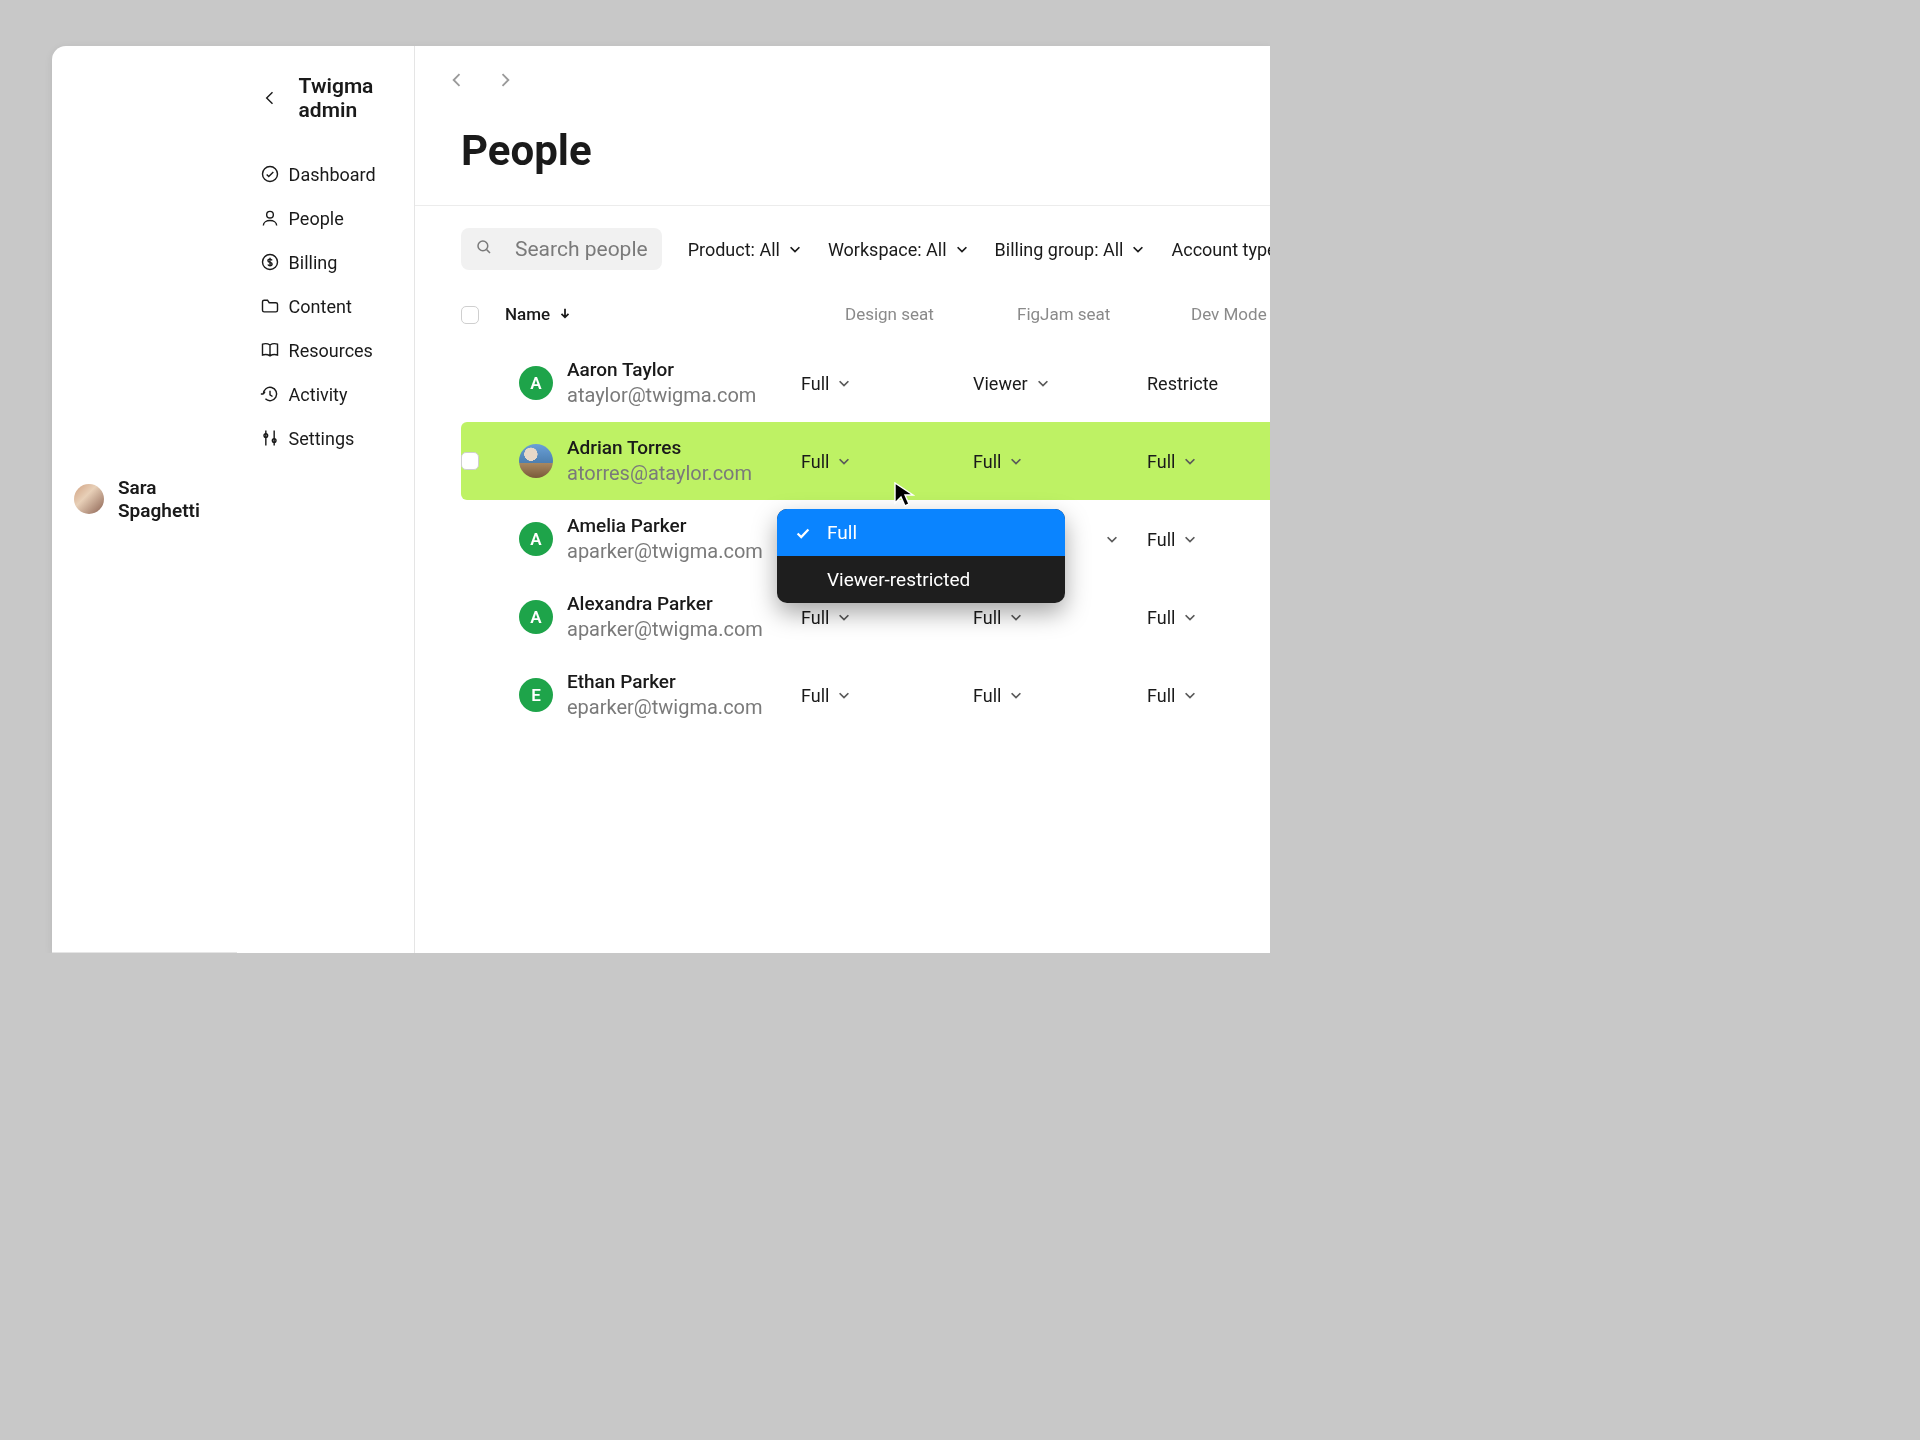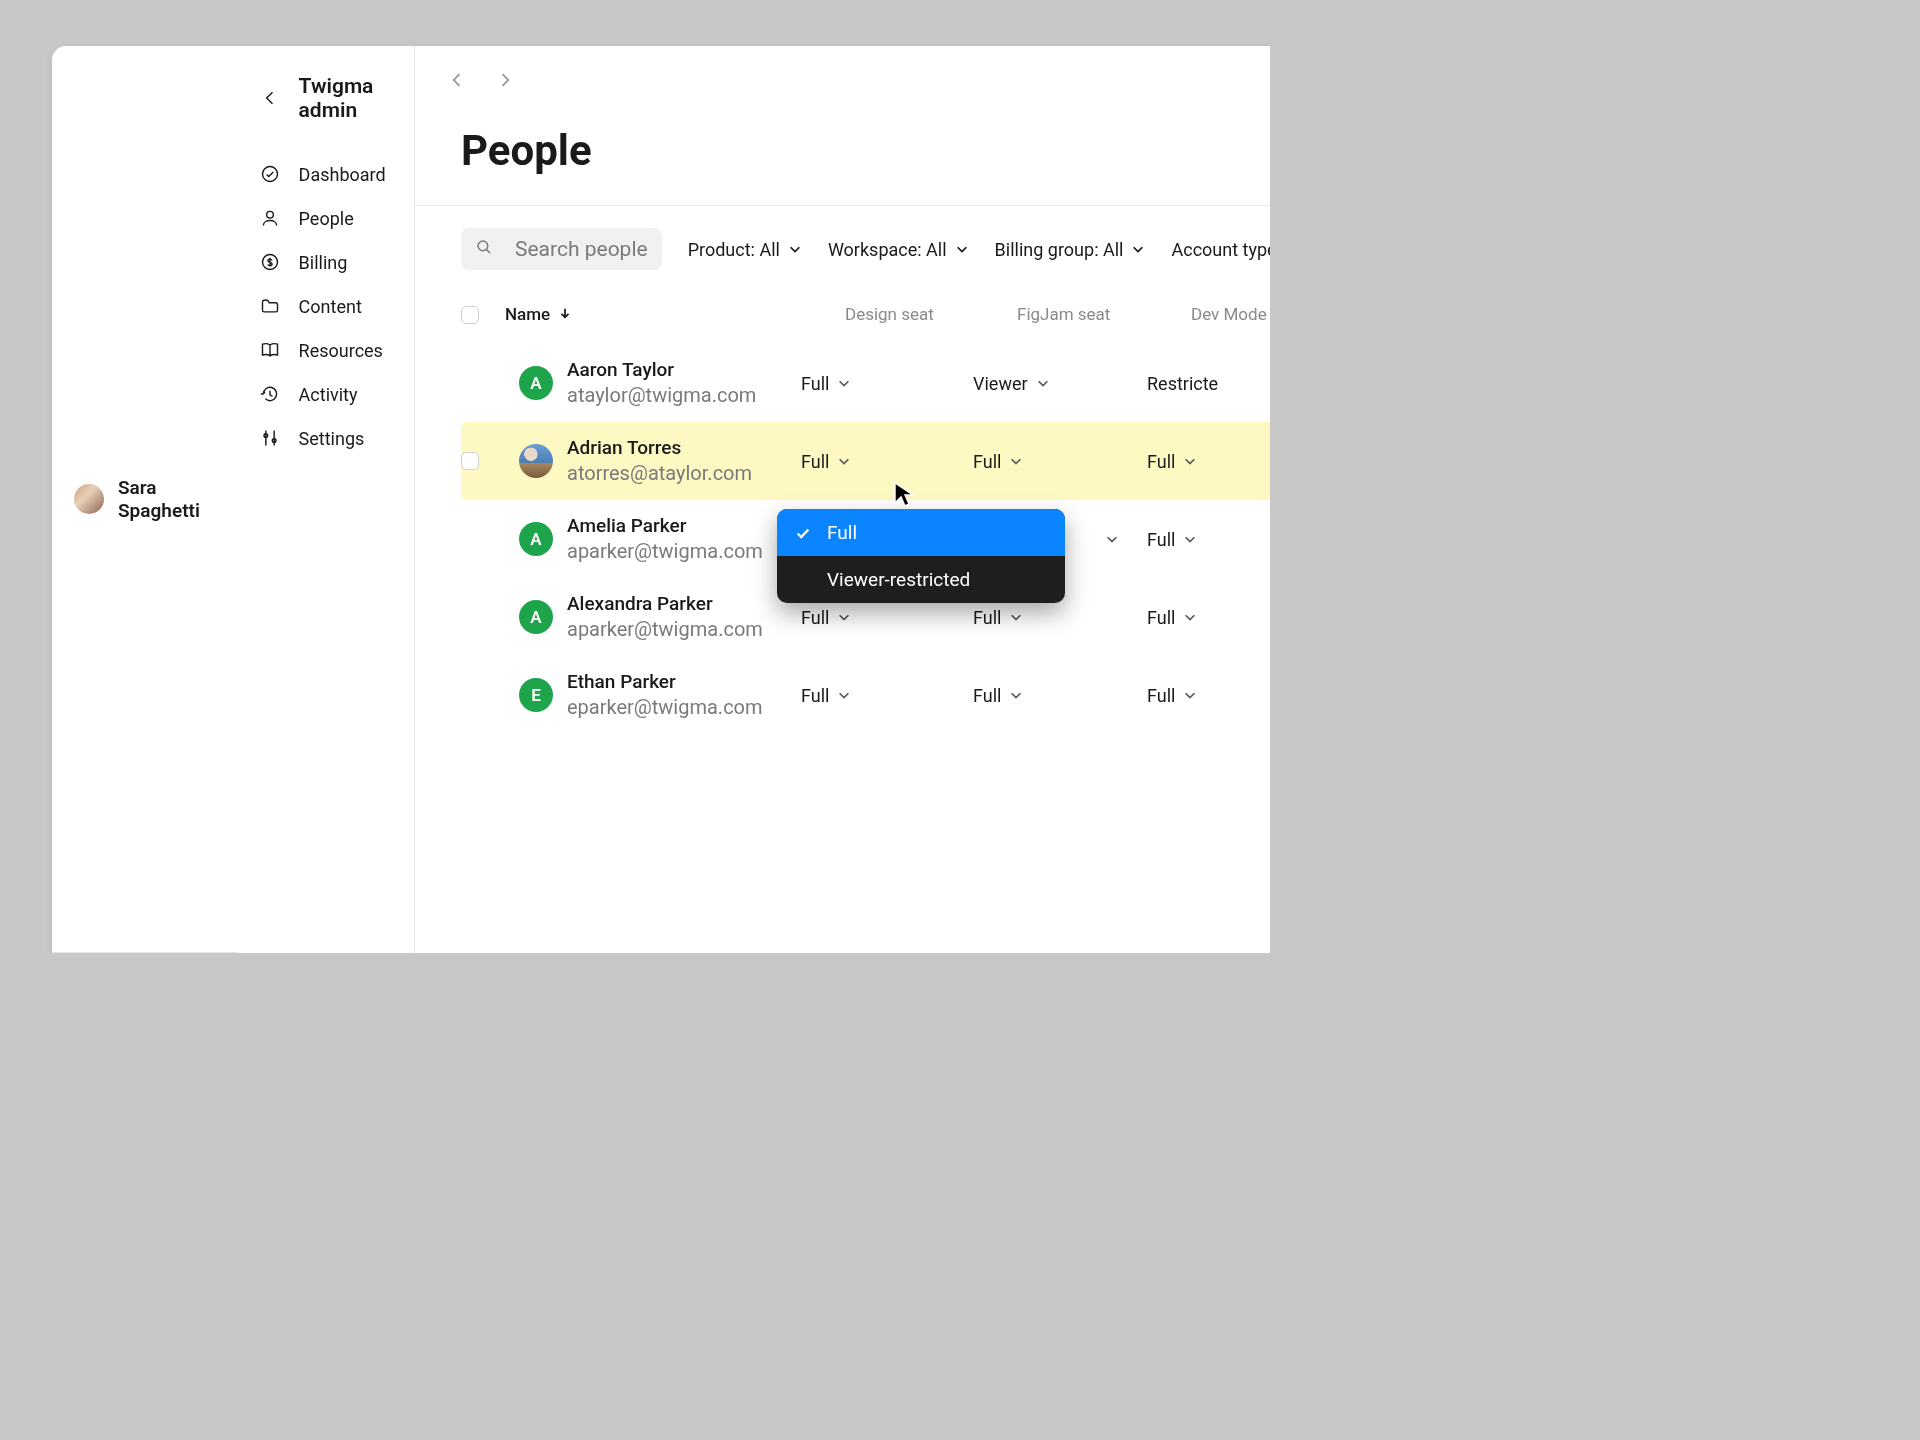--- a/index.html
+++ b/index.html
@@ -59,21 +59,21 @@
     padding: 6px 8px 6px 8px;
     margin-bottom: 24px;
   }
   .back-title {
     font-size: 21px;
     font-weight: 600;
   }
   .nav-item {
     display: flex;
     align-items: center;
-    gap: 18px;
+    gap: 8px;
     padding: 11px 8px;
     font-size: 18px;
     color: #1a1a1a;
     border-radius: 6px;
   }
   .icon20 { width: 22px; height: 22px; display:flex; align-items:center; justify-content:center; flex:0 0 auto; }
   .icon20 svg { width: 20px; height: 20px; stroke:#1a1a1a; fill:none; stroke-width:1.7; }
 
   
   .main {
@@ -145,21 +145,21 @@
   .col-seat { width: 172px; }
   .col-seat2 { width: 174px; }
   .col-seat3 { flex:1; }
 
   .trow {
     display: flex;
     align-items: center;
     min-height: 78px;
     padding: 6px 0;
   }
-  .trow.highlight { background:#fef9c3; border-radius:6px 0 0 6px; }
+  .trow.highlight { background:#bef264; border-radius:6px 0 0 6px; }
   .user-cell { display:flex; align-items:center; gap:14px; width: 340px; }
   .user-cell .check-slot { width:44px; display:flex; align-items:center; }
   .uavatar {
     width:34px; height:34px; border-radius:50%;
     background:#1ea44a; color:#fff; font-weight:600; font-size:17px;
     display:flex; align-items:center; justify-content:center; flex:0 0 auto;
   }
   .uavatar.photo {
     background: radial-gradient(circle at 35% 30%, #e8d8c8 0%, #e8d8c8 20%, transparent 21%),
                 linear-gradient(180deg,#6aa0d8 0%, #4d7fb0 55%, #a88860 56%, #7a5a3a 100%);

